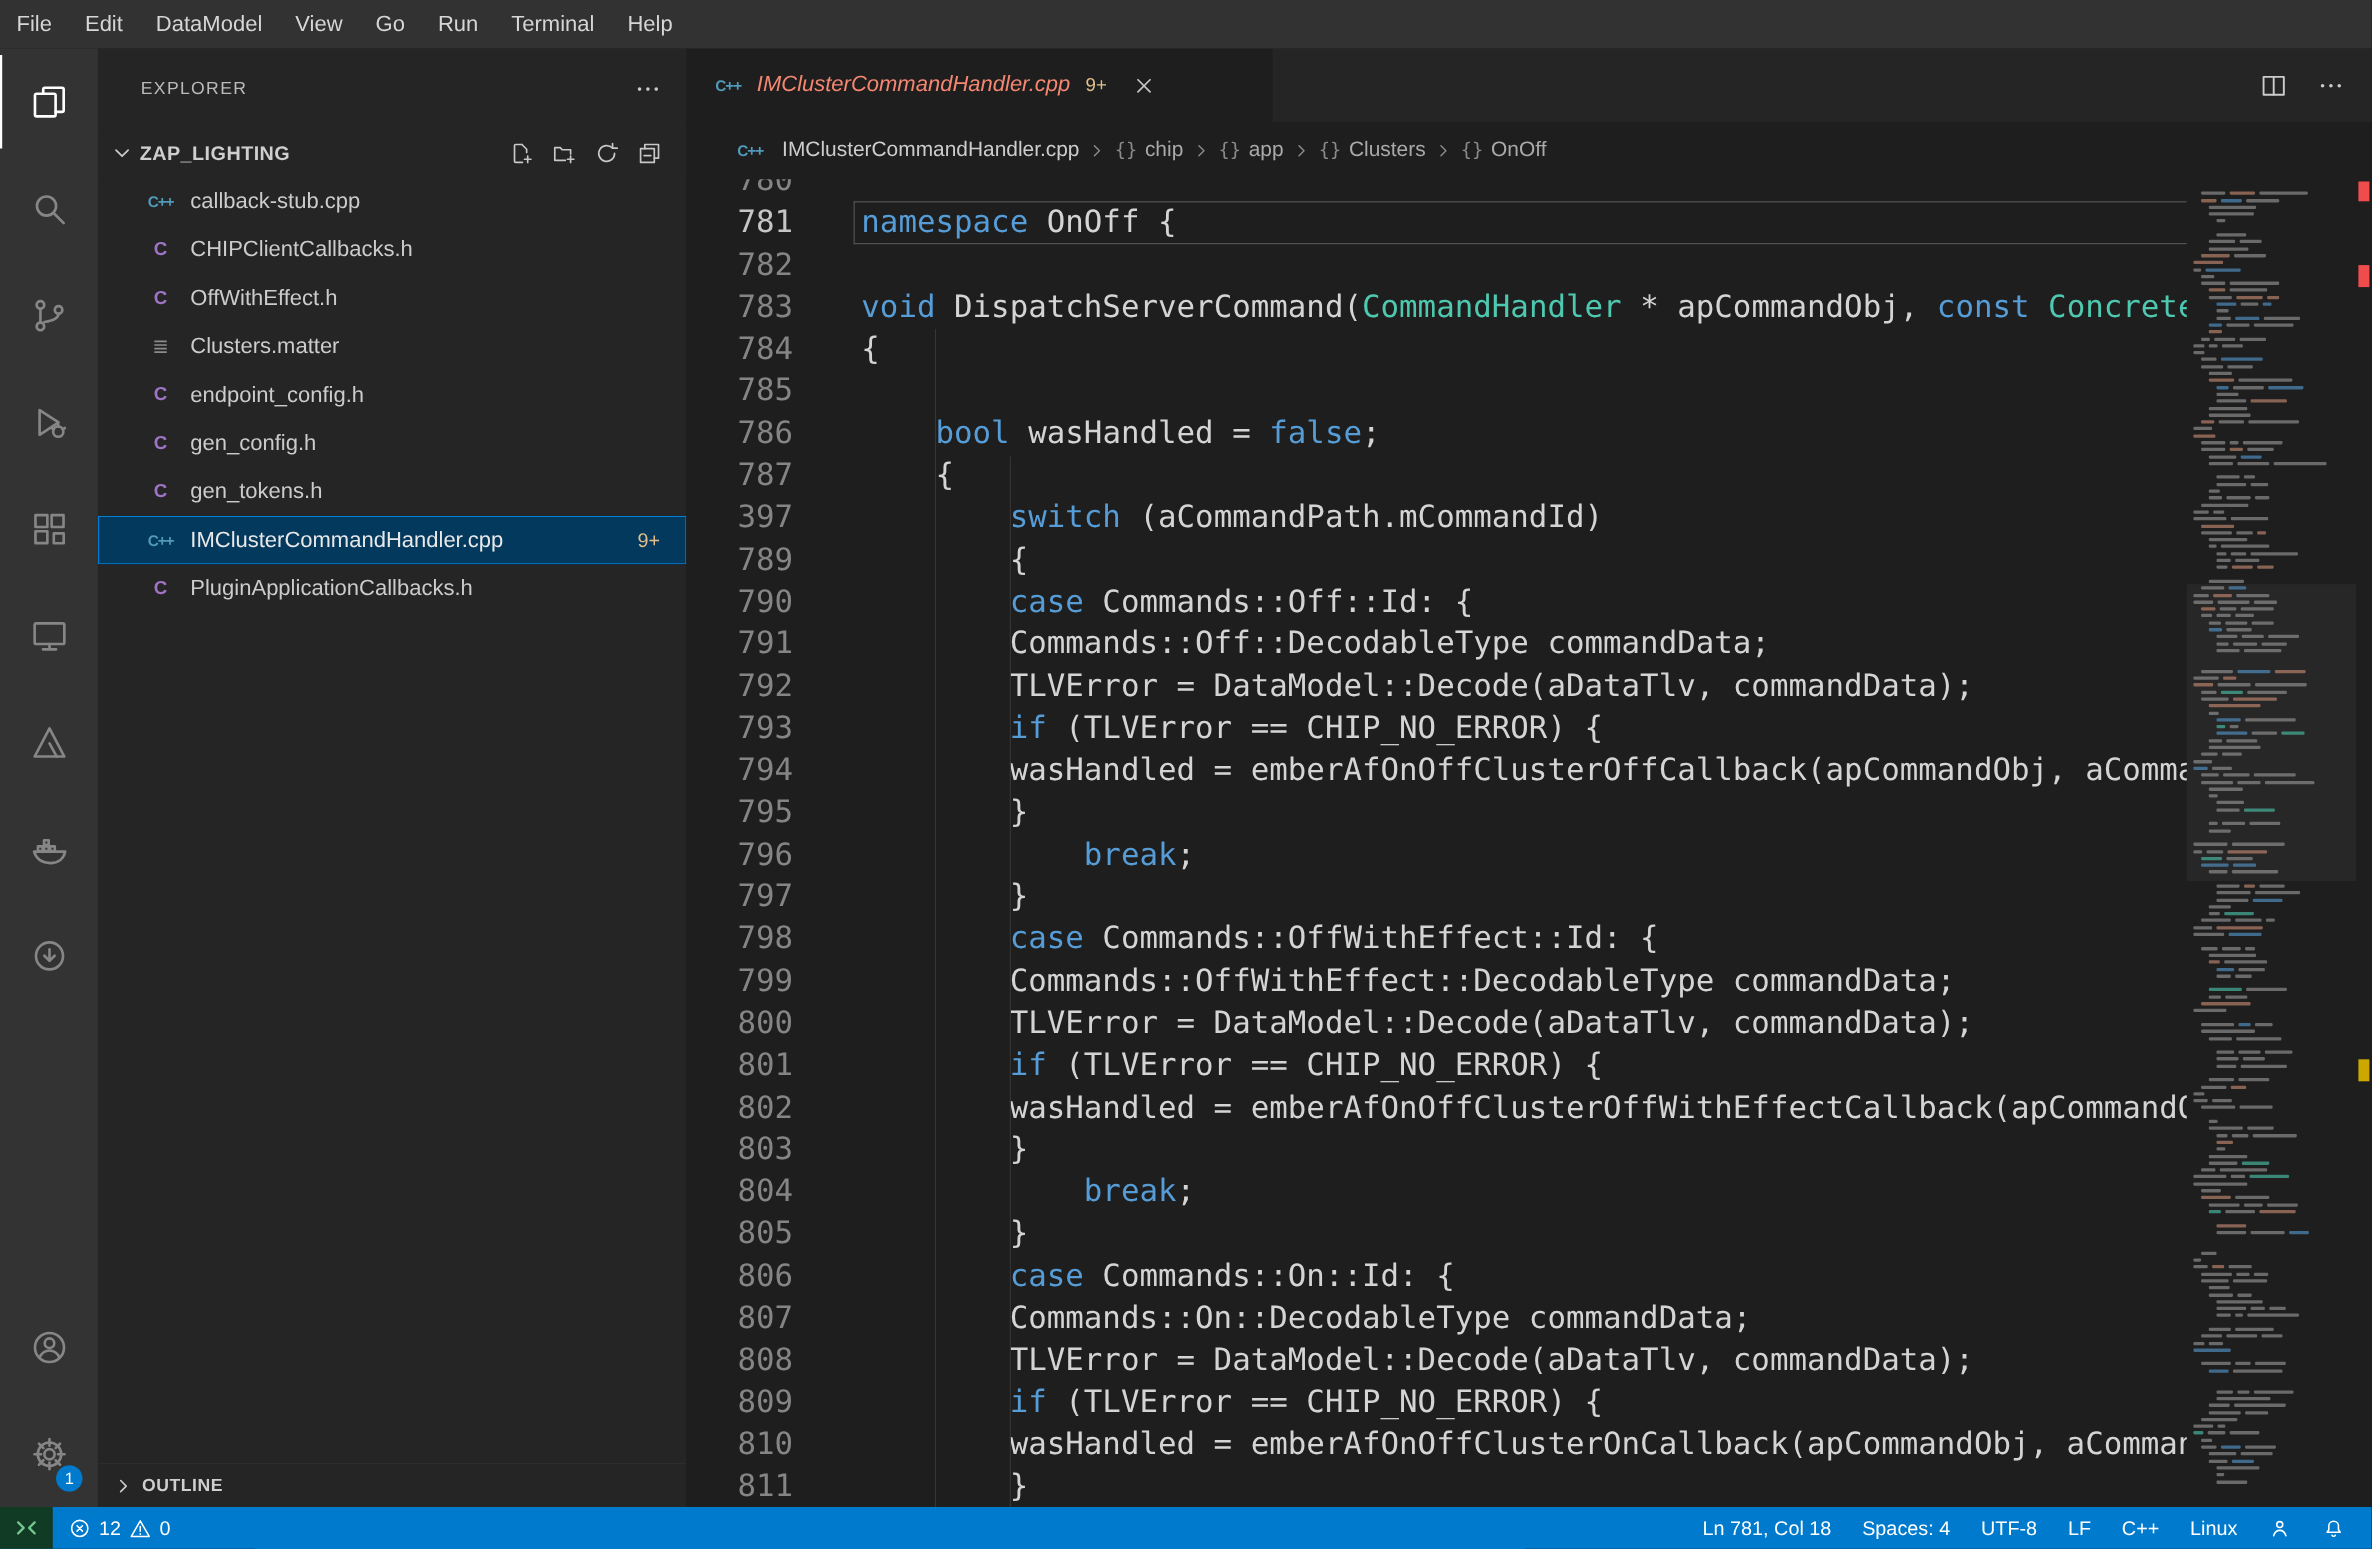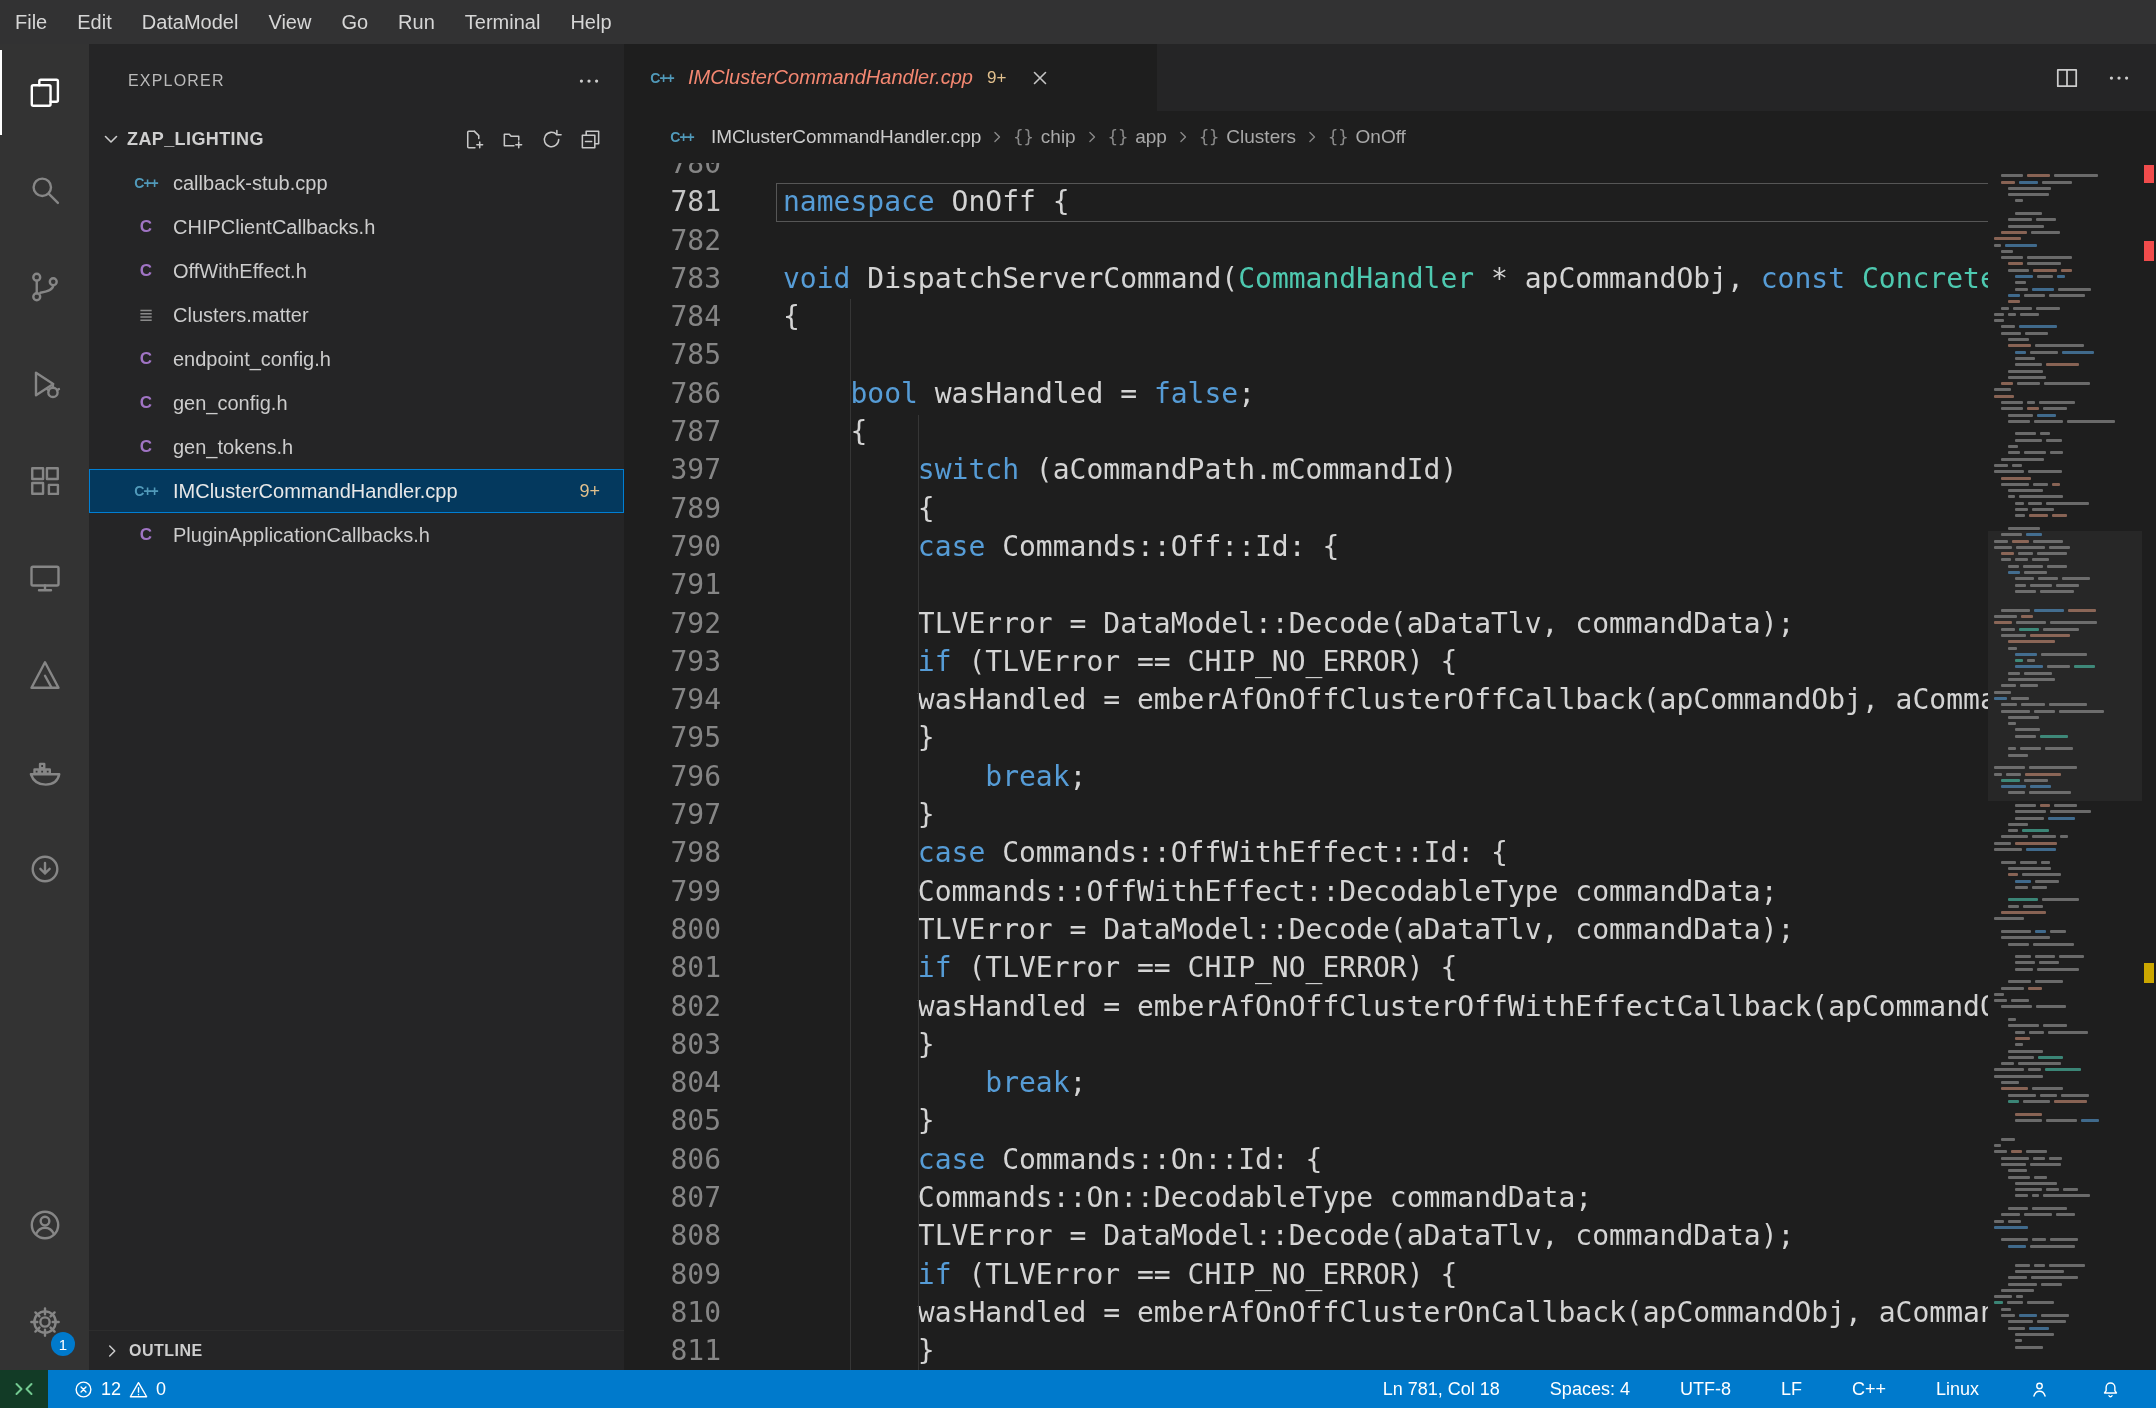--- a/index.html
+++ b/index.html
@@ -89,21 +89,21 @@
   .mm-row span{display:inline-block;height:3px;border-radius:1px;opacity:.6;flex:none;}
   .minimap-slider{position:absolute;top:368px;right:14px;width:154px;height:270px;background:rgba(255,255,255,.045);}
   .ruler{position:absolute;top:0;right:0;width:14px;bottom:0;background:#1e1e1e;}
   .ruler-mark{position:absolute;left:2px;width:10px;}
 
   
   .statusbar{position:absolute;left:0;top:1370px;width:2156px;height:38px;background:#007acc;
     color:#ffffff;display:flex;align-items:center;font-size:18px;z-index:7;}
   .sb-remote{width:48px;height:38px;background:#123b26;display:flex;align-items:center;justify-content:center;flex:none;}
   .sb-remote .icon{width:24px;height:24px;color:#73c991;}
-  .sb-item{display:flex;align-items:center;gap:7px;padding:0 25px;height:100%;}
+  .sb-item{display:flex;align-items:center;gap:7px;padding:0 14px;height:100%;}
   .sb-ico{width:21px;height:21px;color:#ffffff;}
   .sb-right{margin-left:auto;display:flex;align-items:flex-start;padding-right:10px;}
 </style>
 </head>
 <body>
 
 <div class="menubar">
     <div class="menu-item">File</div>
     <div class="menu-item">Edit</div>
     <div class="menu-item">DataModel</div>
@@ -427,20 +427,21 @@
         <div class="code-row">
           <span class="ln">789</span>
           <span class="lc"><span class="tok-p">        {</span></span>
         </div>
         <div class="code-row">
           <span class="ln">790</span>
           <span class="lc"><span class="tok-p">        </span><span class="tok-k">case</span><span class="tok-p"> Commands::Off::Id: {</span></span>
         </div>
         <div class="code-row">
           <span class="ln">791</span>
+          <span class="lc"><span class="tok-p">        Commands::Off::DecodableType commandData;</span></span>
         </div>
         <div class="code-row">
           <span class="ln">792</span>
           <span class="lc"><span class="tok-p">        TLVError = DataModel::Decode(aDataTlv, commandData);</span></span>
         </div>
         <div class="code-row">
           <span class="ln">793</span>
           <span class="lc"><span class="tok-p">        </span><span class="tok-k">if</span><span class="tok-p"> (TLVError == CHIP_NO_ERROR) {</span></span>
         </div>
         <div class="code-row">

